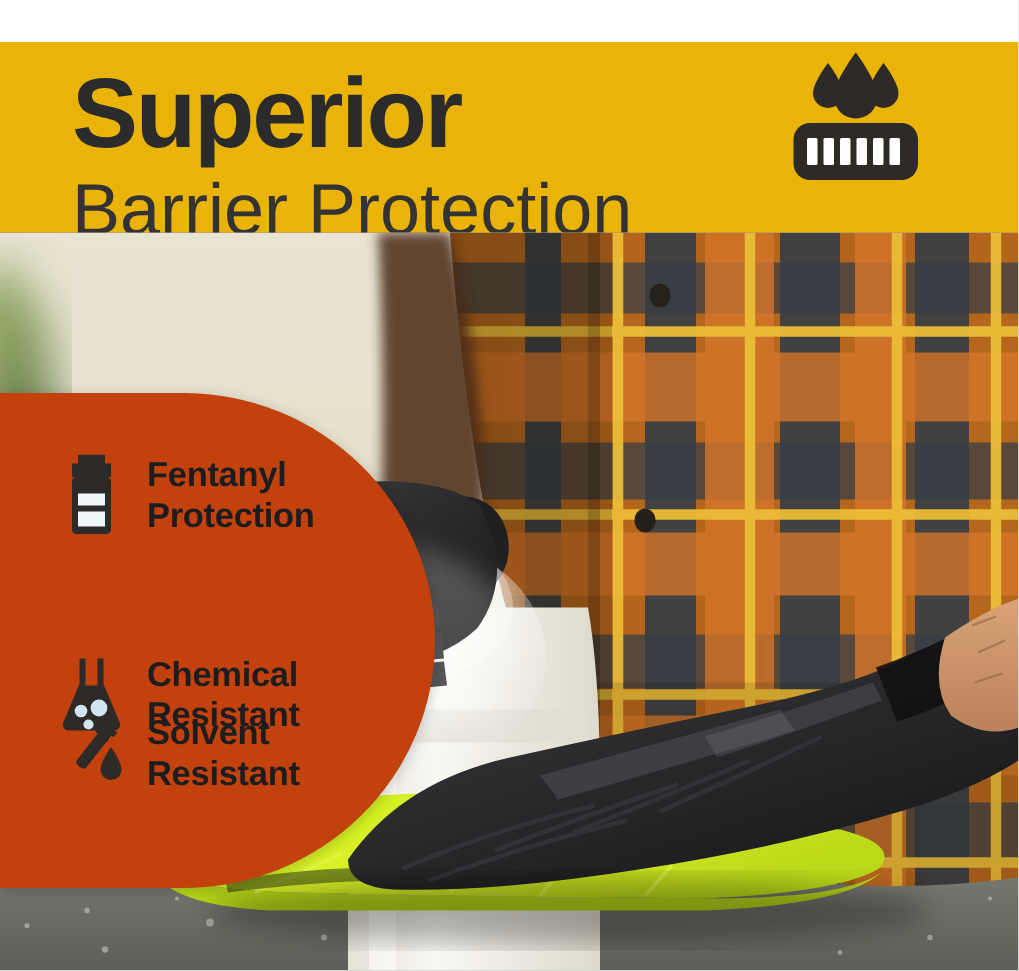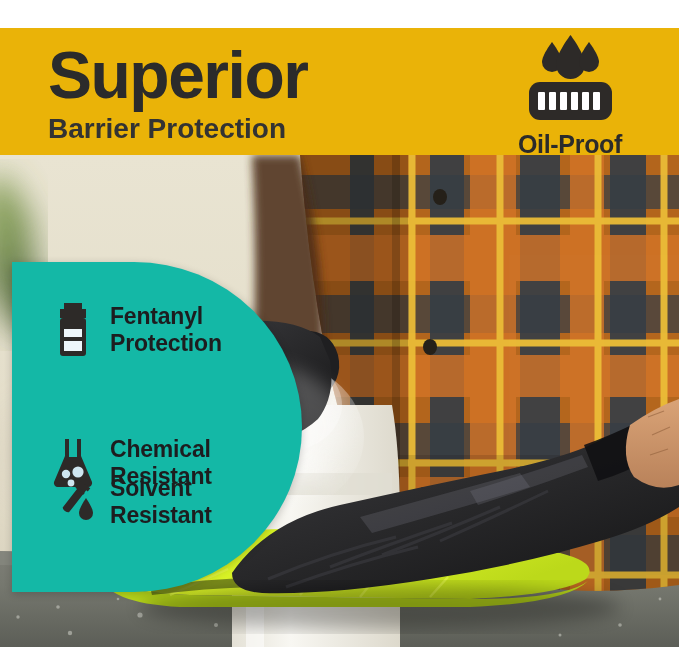--- a/index.html
+++ b/index.html
@@ -23,22 +23,22 @@
   }
   #headline-main{
     font-size:66px;
     font-weight:800;
     letter-spacing:-1.5px;
     color:#2b2b2b;
     line-height:1.02;
     white-space:nowrap;
   }
   #headline-sub{
-    font-size:28px;
-    font-weight:700;
+    font-size:48px;
+    font-weight:400;
     color:#333333;
     line-height:1.15;
     margin-top:4px;
     letter-spacing:0px;
     white-space:nowrap;
   }
 
   
   #badge-block{
     position:absolute;left:495px;top:6px;width:150px;
@@ -58,23 +58,23 @@
   
   #photo{
     position:absolute;left:0;top:155px;width:679px;height:492px;
     overflow:hidden;
     background:#8a8a82;
   }
   #photo svg{display:block;}
 
   
   #feature-panel{
-    position:absolute;left:12px;top:262px;
+    position:absolute;left:0px;top:262px;
     width:290px;height:330px;
-    background:#14b8a6;
+    background:#c2410c;
     border-top-right-radius:168px 165px;
     border-bottom-right-radius:168px 165px;
     box-shadow:0 2px 9px rgba(0,0,0,0.20);
   }
   .feature-row{
     position:absolute;left:38px;
     display:flex;align-items:center;gap:14px;
   }
   #feature-row-0{top:40px;}
   #feature-row-1{top:125px;margin-top:48px;}
@@ -117,21 +117,20 @@
         <rect x="34" y="48" width="83" height="38" rx="11" ry="11" fill="#2D2A28"></rect>
         <g fill="#ffffff">
           <rect x="43" y="58" width="7" height="18" rx="1"></rect>
           <rect x="54" y="58" width="7" height="18" rx="1"></rect>
           <rect x="65" y="58" width="7" height="18" rx="1"></rect>
           <rect x="76" y="58" width="7" height="18" rx="1"></rect>
           <rect x="87" y="58" width="7" height="18" rx="1"></rect>
           <rect x="98" y="58" width="7" height="18" rx="1"></rect>
         </g>
       </svg>
-      <div id="badge-label">Oil-Proof</div>
     </div>
 
   </div>
 
   <div id="photo">
     <svg width="679" height="492" viewBox="0 0 679 492">
       <defs>
         <linearGradient id="wallG" x1="0" y1="0" x2="0" y2="1">
           <stop offset="0%" stop-color="#e9e4d2"></stop>
           <stop offset="60%" stop-color="#e3ddc9"></stop>

